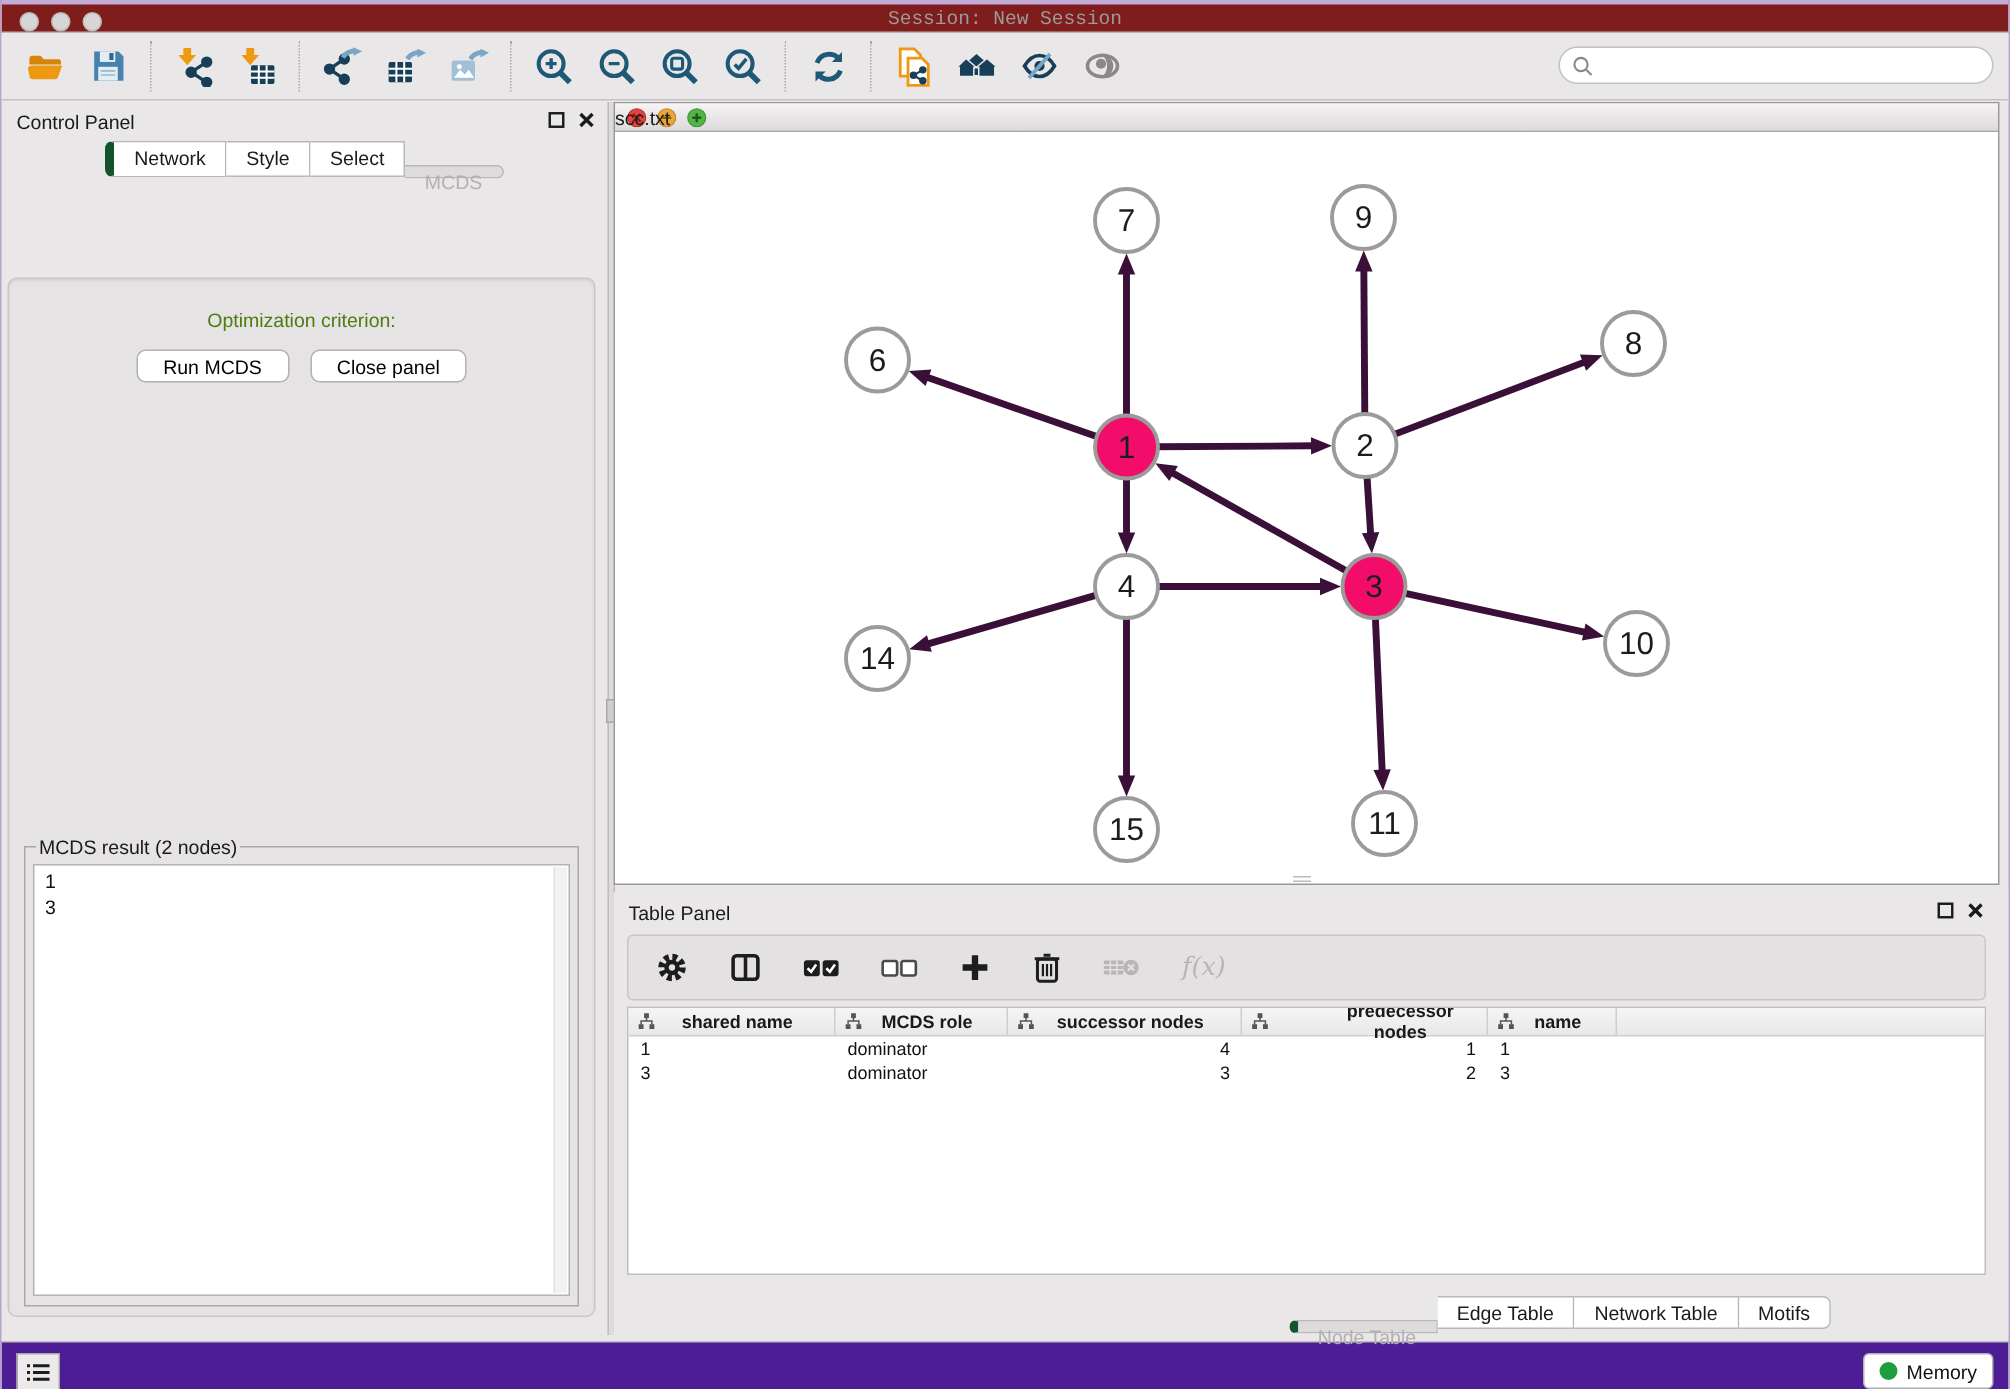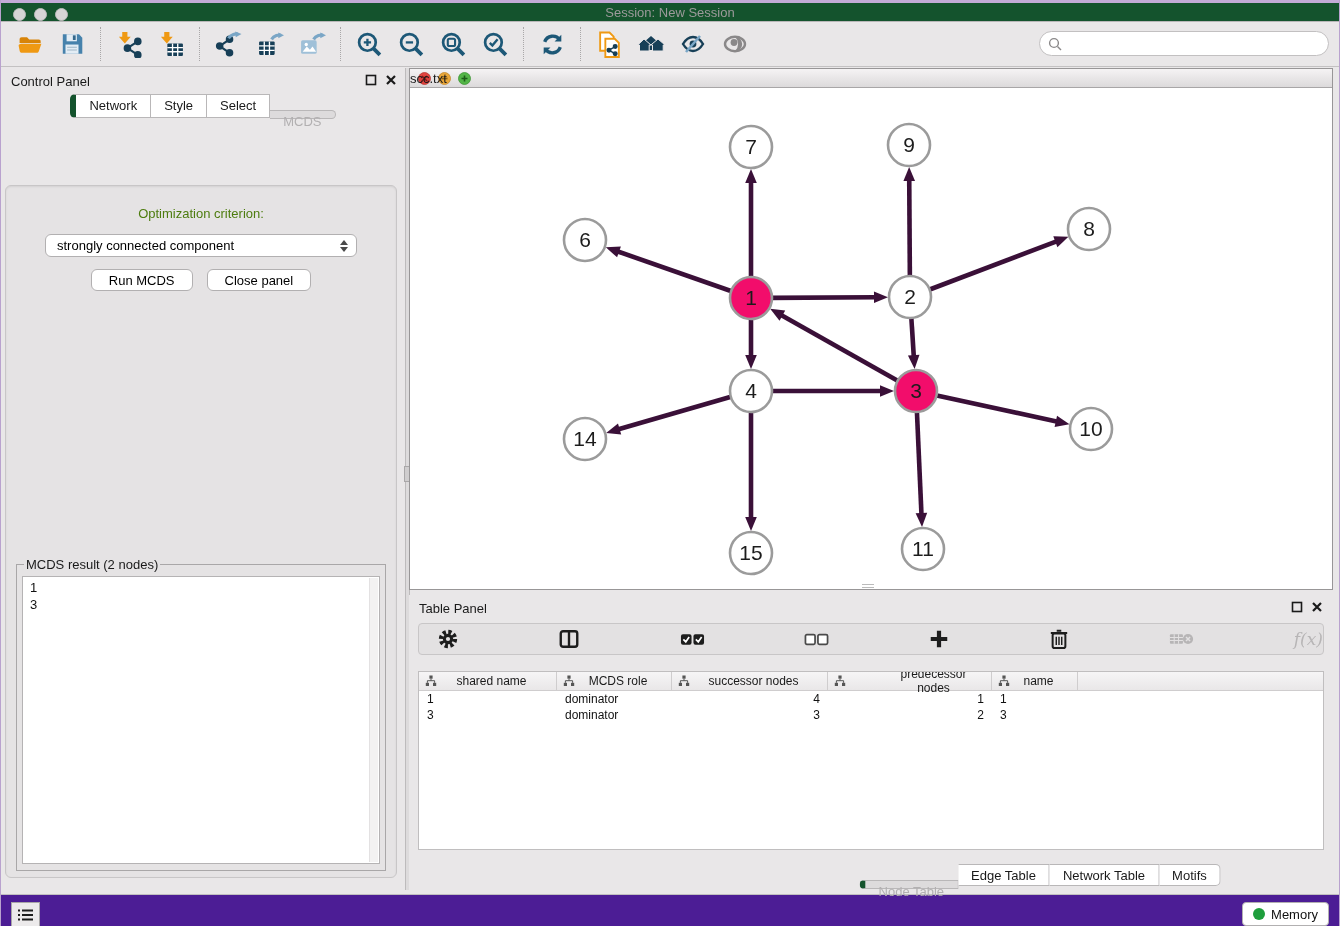--- a/index.html
+++ b/index.html
@@ -8,23 +8,24 @@
     position: relative;
     font-family: "Liberation Sans", sans-serif;
     background: #e9e7e8;
     overflow: hidden;
     border-left: 1px solid #b9a2ce;
     border-right: 1px solid #b9a2ce;
   }
   
   .titlebar {
     position:absolute; top:0; left:0; right:0; height:22px;
-    background:#14532d;
+    background:#7f1d1d;
     border-top:3px solid #c3abd7;
     border-bottom:1px solid #b9b7b8;
+    font-family:Liberation Mono, monospace;
   }
   .traffic { position:absolute; top:5px; left:12px; display:flex; gap:8px; }
   .traffic .dot { width:13px; height:13px; border-radius:50%; background:#d7d5d6; border:1px solid #bdbbbc; }
   .app-title {
     position:absolute; top:2px; left:0; right:0; text-align:center;
     font-size:13px; color:#9c9a9b;
   }
   
   .toolbar {
     position:absolute; top:22px; left:0; right:0; height:45px;
@@ -99,35 +100,35 @@
     background:linear-gradient(#f5f3f4,#dcdadb);
     border-bottom:1px solid #a8a6a7;
   }
   .net-traffic { position:absolute; left:8px; top:3px; display:flex; gap:7px; }
   .net-title { position:absolute; left:0; right:0; top:2px; font-size:13px; color:#1a1a1a; }
   .net-canvas { position:absolute; top:19px; left:0; right:0; bottom:0; }
   .net-resize { position:absolute; bottom:1px; left:452px; width:12px; height:4px; border-top:1px solid #bbb; border-bottom:1px solid #bbb; }
   
   .table-panel { position:absolute; left:408px; top:595px; right:0; bottom:36px; background:#e9e7e8; }
   .tp-toolbar {
-    position:absolute; left:9px; right:15px; top:28px; height:32px;
+    position:absolute; left:9px; right:15px; top:28px; height:44px;
     background:#e3e1e2; border:1px solid #c8c6c7; border-radius:4px;
-    display:flex; align-items:center; padding-left:18px; gap:27px;justify-content:space-between;
+    display:flex; align-items:center; padding-left:18px; gap:27px;
   }
   .tp-icon { display:flex; align-items:center; justify-content:center; }
   .tp-table {
     position:absolute; left:9px; right:15px; top:76px; height:179px;
     background:#fff; border:1px solid #c0bebf; overflow:hidden;
   }
   .thead { display:flex; height:19px; background:linear-gradient(#f6f5f6,#e9e7e8); border-bottom:1px solid #cfcdce; }
   .th {
     display:flex; align-items:center; font-size:12px; color:#1a1a1a;
     border-right:1px solid #cfcdce; padding-left:6px;
   }
-  .th .th-label { flex:1; text-align:center; padding-right:10px; }
+  .th .th-label { flex:1; text-align:center; padding-right:10px;font-weight:bold; }
   .trow { display:flex; height:16px; font-size:12px; color:#111; }
   .td { padding:1px 8px 0 8px; overflow:hidden; white-space:nowrap; }
   .tp-tabs { position:absolute; bottom:4px; left:50%; transform:translateX(-4%); display:flex; }
   
   .statusbar { position:absolute; left:0; right:0; bottom:0; height:32px; background:#4c1d95; border-top:1px solid #c1bfc0; }
   .list-btn {
     position:absolute; left:10px; top:7px; width:29px; height:25px;
     background:#eceaeb; border:1px solid #a8a6a7; display:flex; align-items:center; justify-content:center;
   }
   .memory-btn {
@@ -309,27 +310,20 @@
     </span>
   </div>
   <div class="tabs-row">
     <div class="tab">Network</div>
     <div class="tab">Style</div>
     <div class="tab">Select</div>
     <div class="tab selected">MCDS</div>
   </div>
   <div class="cp-body">
     <div class="opt-label">Optimization criterion:</div>
-    <div class="dropdown">
-      <span class="dd-text">strongly connected component</span>
-      <span class="spin">
-          <span class="up"></span>
-          <span class="dn"></span>
-        </span>
-    </div>
     <div class="btn-row">
       <button class="push-btn">Run MCDS</button>
       <button class="push-btn">Close panel</button>
     </div>
     <fieldset class="result-fs">
       <legend>MCDS result (2 nodes)</legend>
       <div class="result-box" id="result-box">1
 3
         <div class="result-scroll"></div>
       </div>

